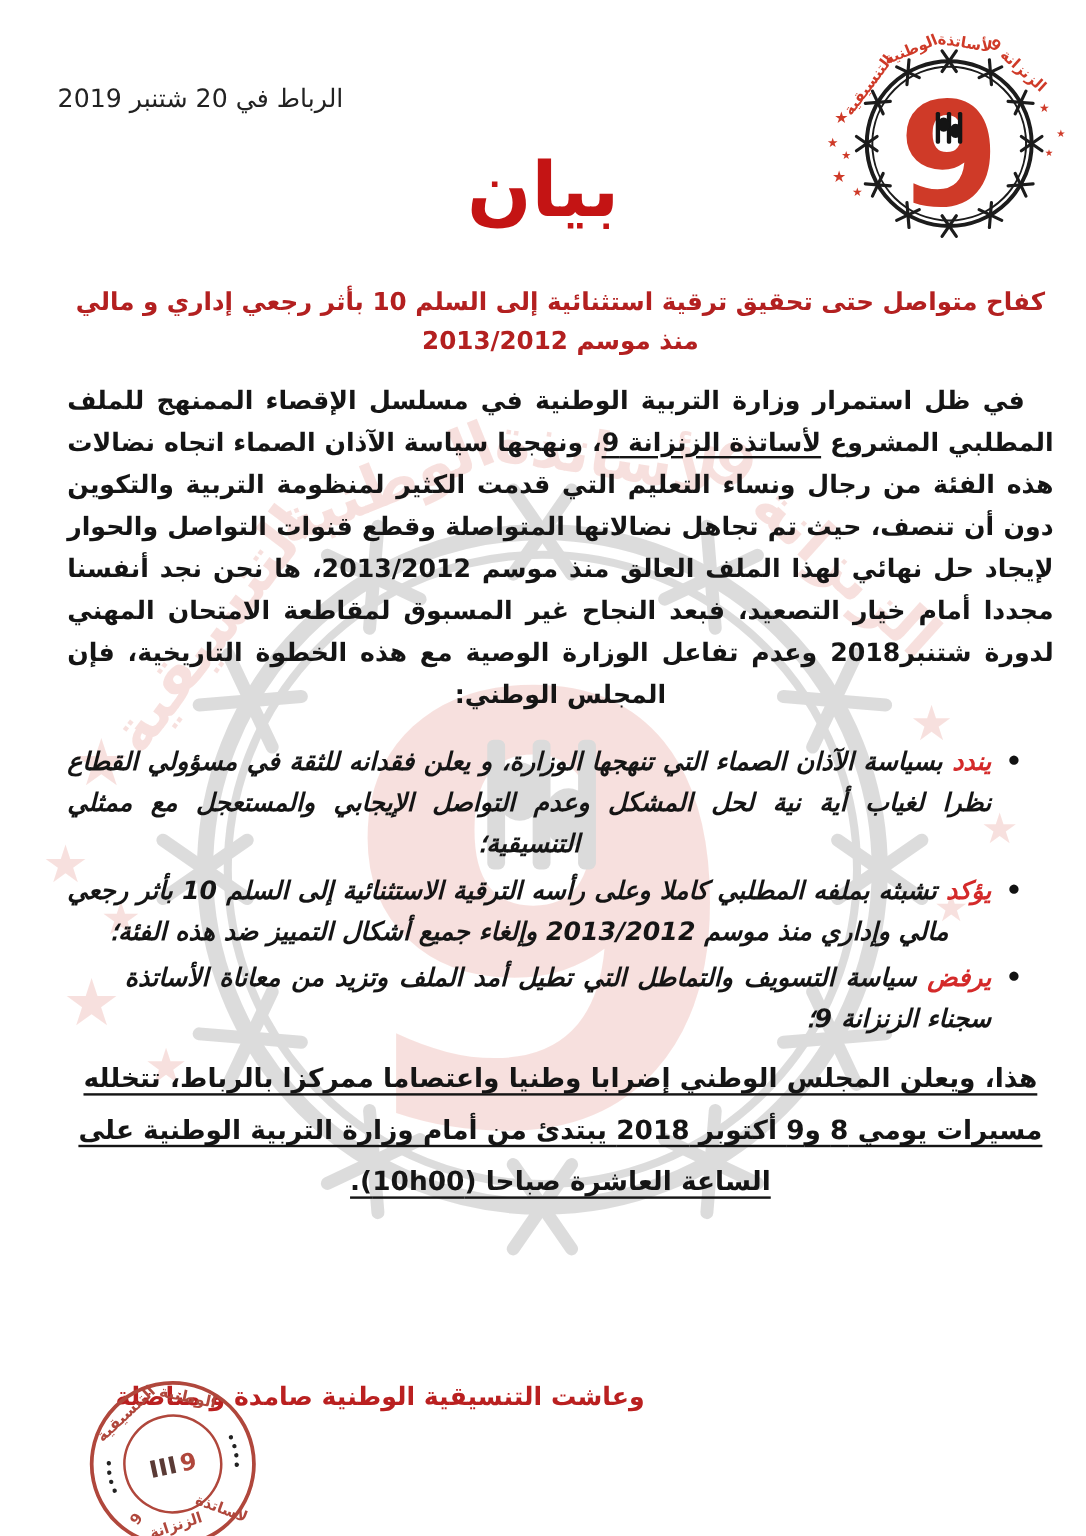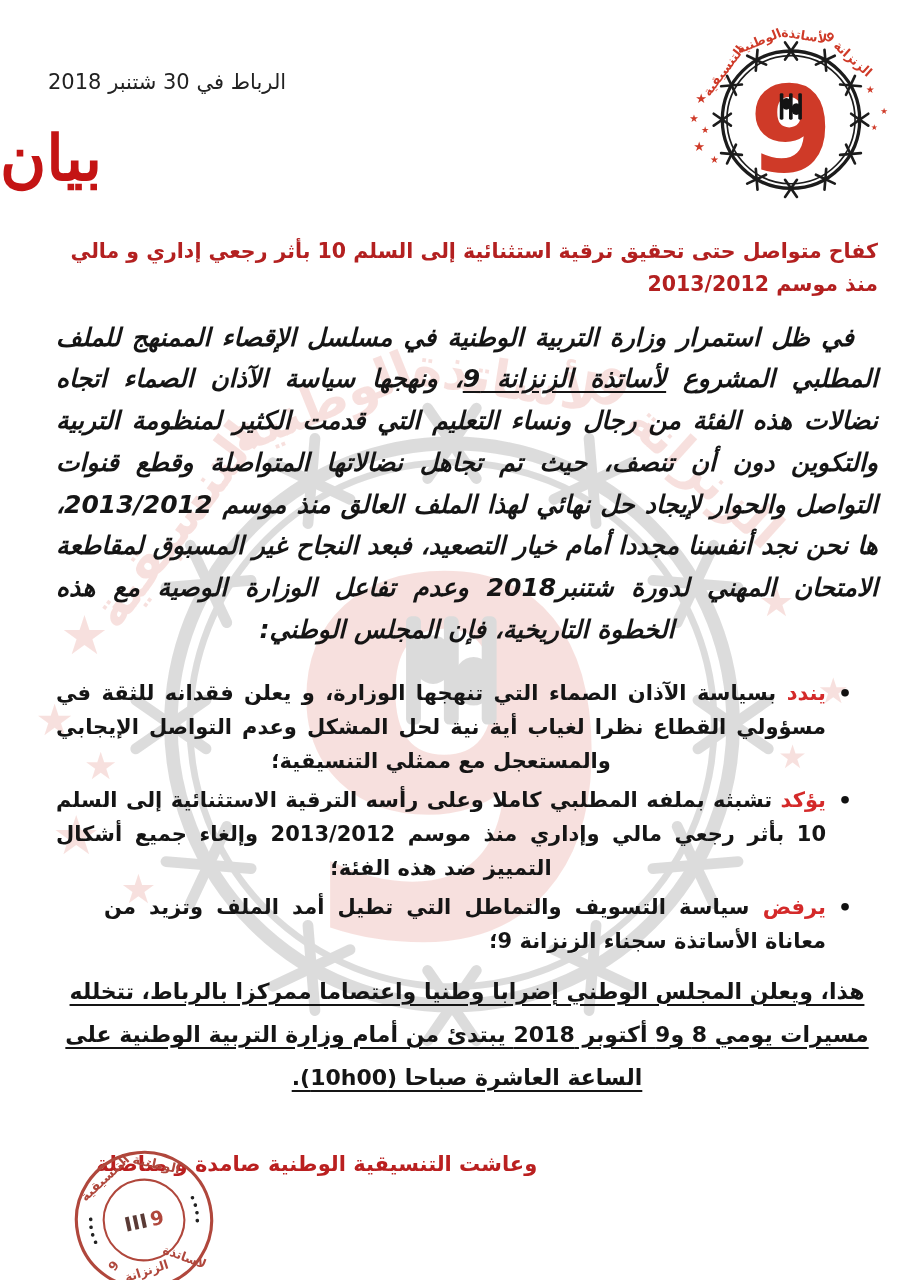--- a/index.html
+++ b/index.html
@@ -5,29 +5,29 @@
   html,body{margin:0;padding:0;}
   body{
     width:905px;height:1280px;position:relative;background:#ffffff;
     font-family:"DejaVu Sans",sans-serif;color:#151515;direction:rtl;overflow:hidden;
   }
   
   .watermark{position:absolute;top:292px;left:6px;width:892px;opacity:0.15;z-index:0;pointer-events:none;}
   
   .date-line{position:absolute;top:70px;left:48px;font-size:21px;color:#222;z-index:2;}
   .logo-box{position:absolute;top:14px;left:682px;width:218px;z-index:2;}
-  .doc-title{position:absolute;top:122px;width:100%;text-align:left;z-index:2;
-    font-size:63px;font-weight:bold;color:#c41414;letter-spacing:1px;font-family:Liberation Serif, serif;}
+  .doc-title{position:absolute;top:122px;width:100%;text-align:center;z-index:2;
+    font-size:63px;font-weight:bold;color:#c41414;letter-spacing:1px;}
   
   .doc{position:absolute;top:232px;right:27px;left:56px;z-index:1;font-weight:bold;}
   .headline{font-size:21.5px;line-height:1.68;text-align:center;color:#141414;}
-  .slogan{font-size:20.5px;line-height:1.6;text-align:right;color:#b32020;margin-top:3px;}
-  .intro{margin-top:16px;font-size:25px;line-height:1.67;text-align:justify;text-align-last:center;text-indent:24px;font-style:italic;}
+  .slogan{font-size:20.5px;line-height:1.6;text-align:center;color:#b32020;margin-top:3px;}
+  .intro{margin-top:16px;font-size:21px;line-height:1.67;text-align:justify;text-align-last:center;text-indent:24px;}
   .u{text-decoration:underline;text-underline-offset:4px;}
-  ul.points{margin:8px 0 0 0;padding:0 52px 0 0;list-style:none;}
+  ul.points{margin:8px 0 0 0;padding:0 52px 0 0;list-style:none;font-style:italic;}
   ul.points li{font-size:21px;line-height:1.62;text-align:justify;text-align-last:center;margin-bottom:5px;position:relative;}
   ul.points li:nth-child(n+3){text-align-last:right;margin-left:48px;}
   ul.points li::before{content:"•";position:absolute;right:-26px;top:0;font-size:22px;color:#111;}
   .lead{color:#d42a2a;}
   .announce{margin-top:13px;font-size:22px;line-height:1.95;text-align:center;
     text-decoration:underline;text-decoration-thickness:2px;text-underline-offset:5px;}
   
   .farewell{position:absolute;top:1152px;left:0;width:70%;text-align:center;z-index:2;
     font-size:21px;font-weight:bold;color:#ba2020;}
   .stamp-box{position:absolute;top:1142px;left:66px;width:156px;z-index:2;}
@@ -87,21 +87,21 @@
         <text x="126" y="16" font-size="12">★</text>
       </g>
     </g>
   </defs>
 </svg>
 
 <svg class="watermark" viewBox="-165 -160 330 315">
   <use href="#g-logo9"></use>
 </svg>
 
-<div class="date-line">الرباط في 30 شتنبر 2018</div>
+<div class="date-line">الرباط في 20 شتنبر 2019</div>
 
 <svg class="logo-box" viewBox="-165 -160 330 315">
   <use href="#g-logo9"></use>
 </svg>
 
 <div class="doc-title">بيان</div>
 
 <div class="doc">
 
 

